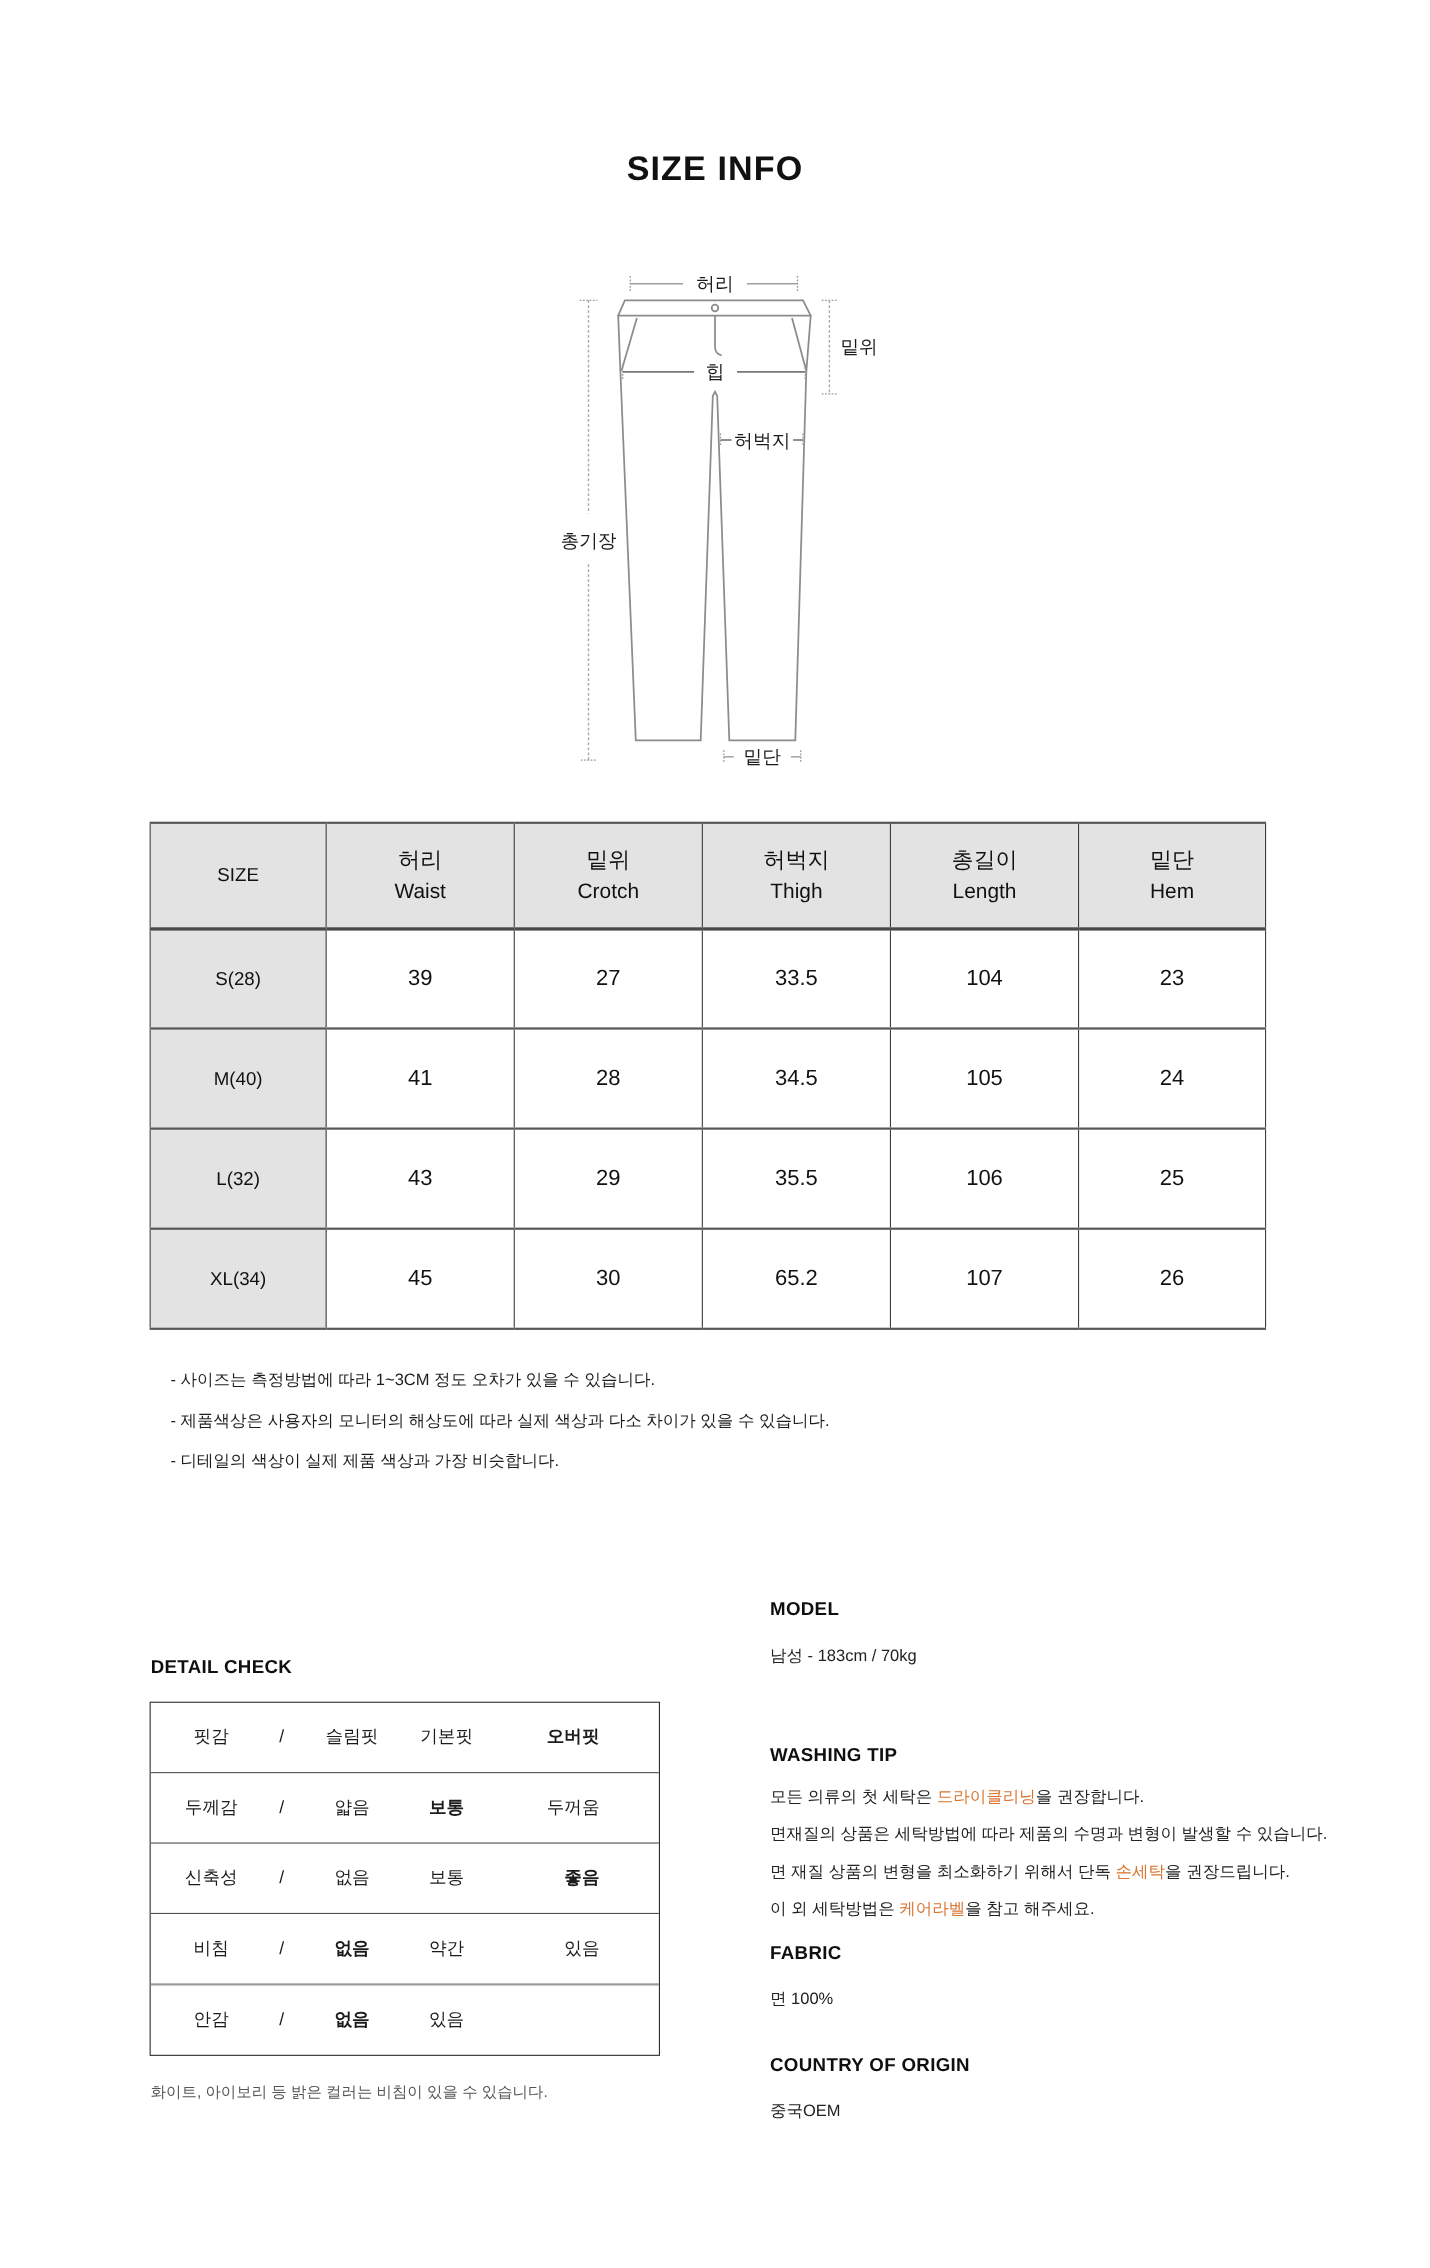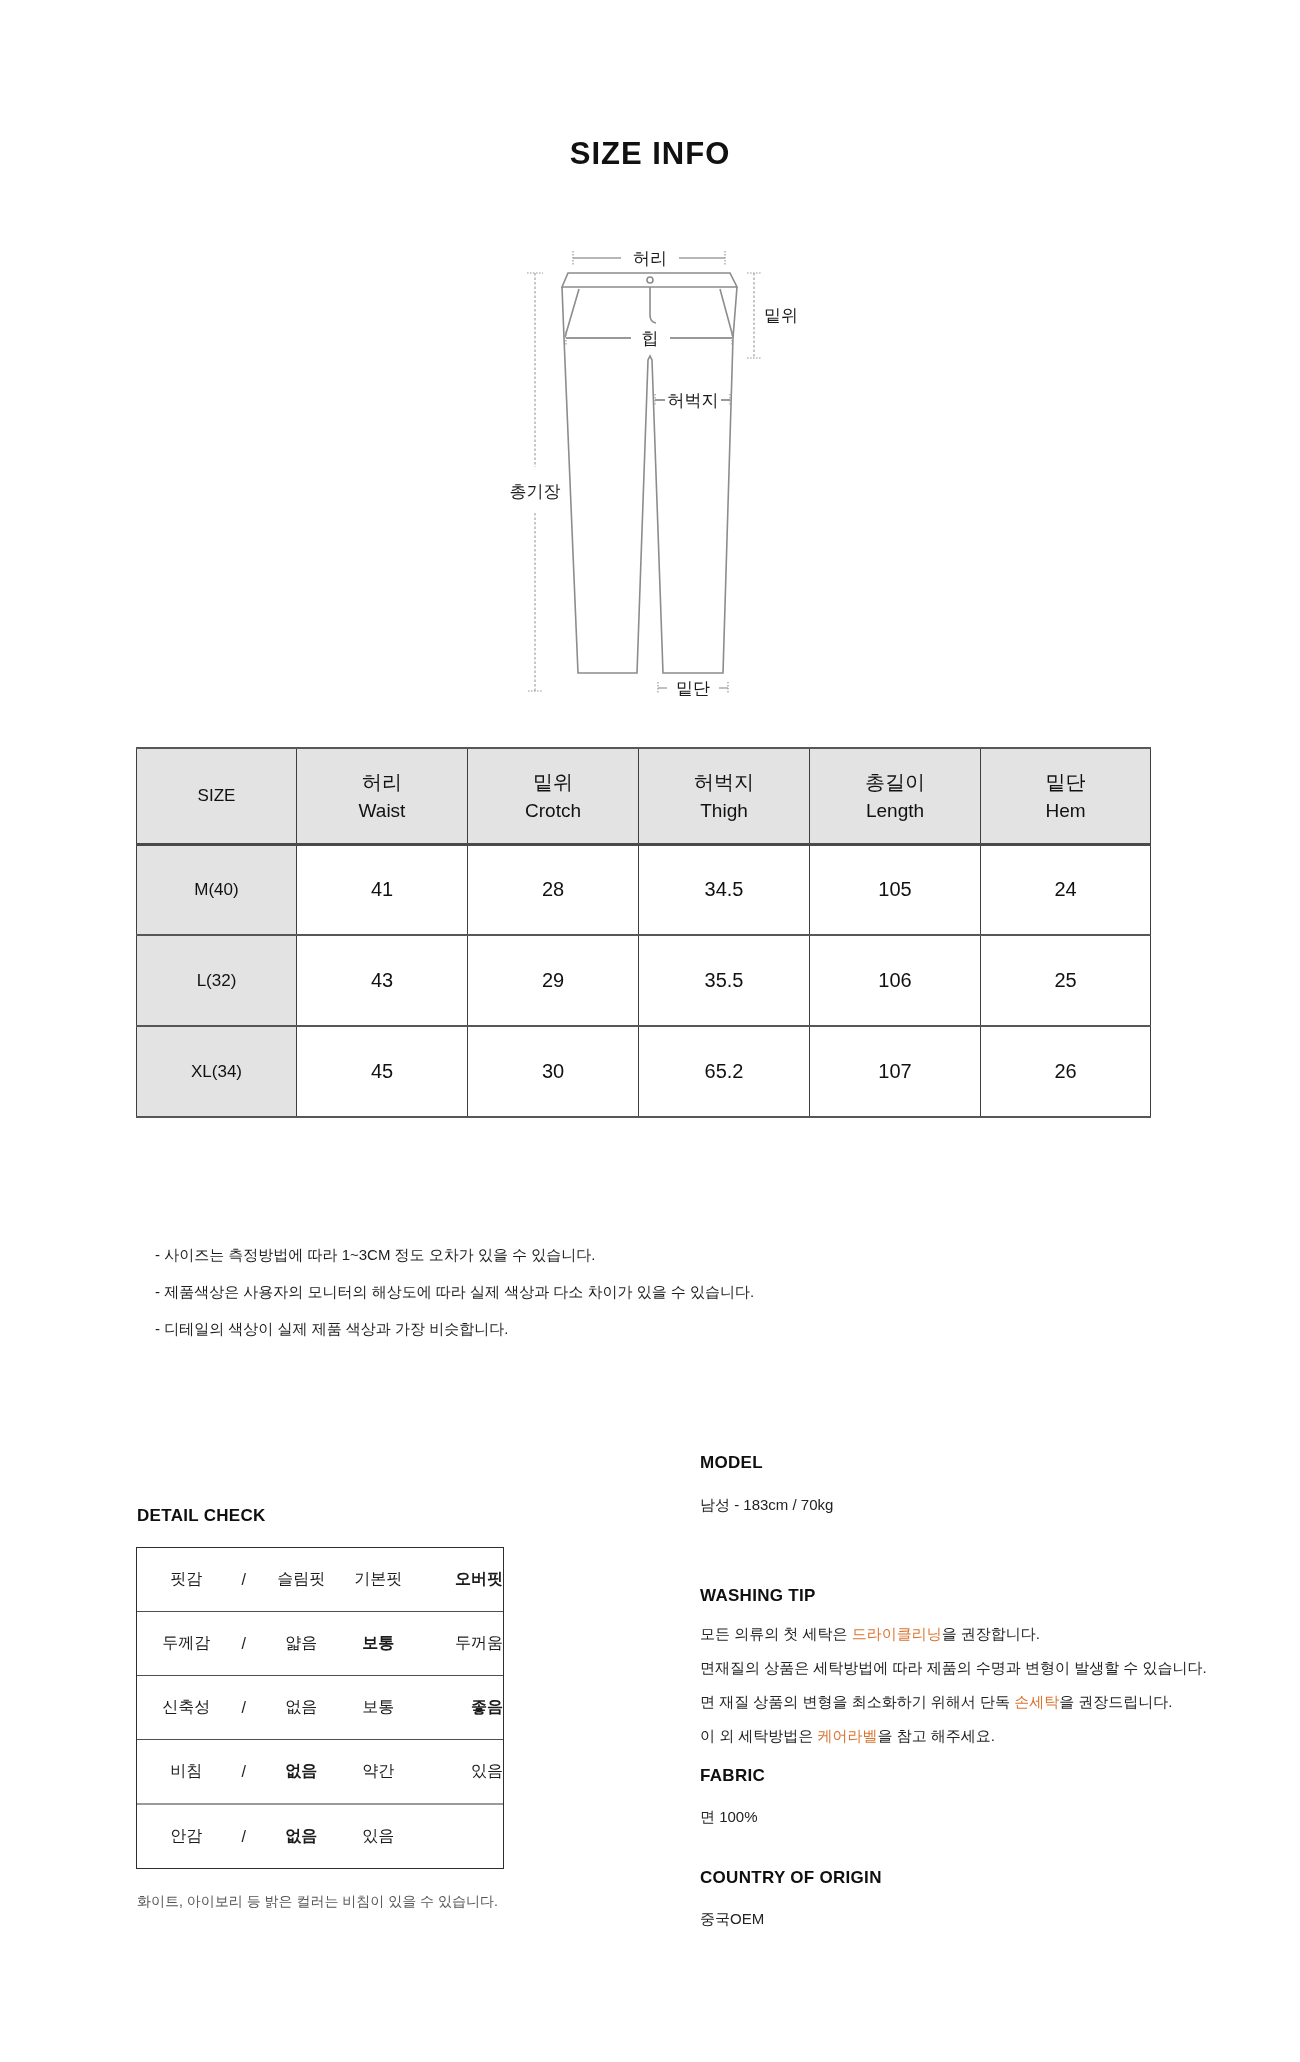--- a/index.html
+++ b/index.html
@@ -36,21 +36,21 @@
 
   
   .notes { position:absolute; left:155px; top:1236px; font-size:15px; color:#1d1d1d; }
   .notes .note-line { line-height:37px; }
 
   
   .sec-heading { position:absolute; font-size:17px; font-weight:700; color:#0f0f0f; letter-spacing:0.3px; }
   .sec-text { position:absolute; font-size:15px; color:#222; }
 
   
-  .detail-table { position:absolute; left:136px; top:1547px; width:368px; height:322px;
+  .detail-table { position:absolute; left:136px; top:1547px; width:464px; height:322px;
     border:1.6px solid #2e2e2e; display:flex; flex-direction:column; background:#fff; }
   .dc-row { flex:1; display:flex; align-items:center; border-top:1.4px solid #4f4f4f; font-size:16px; color:#1b1b1b; }
   .dc-row:first-child { border-top:none; }
   .dc-row:nth-child(5) { border-top:2px solid #9a9a9a; }
   .dc-label { width:110px; text-align:center; }
   .dc-slash { width:18px; text-align:center; }
   .dc-opt1 { width:110px; text-align:center; }
   .dc-opt2 { width:62px;  text-align:center; }
   .dc-opt3 { width:108px; text-align:right; }
   .bold { font-weight:700; }
@@ -157,20 +157,28 @@
           <div class="he">Length</div>
         </th>
         <th>
           <div class="hk">밑단</div>
           <div class="he">Hem</div>
         </th>
       </tr>
     </thead>
     <tbody>
       <tr>
+        <td class="col-size">S(28)</td>
+        <td>39</td>
+        <td>27</td>
+        <td>33.5</td>
+        <td>104</td>
+        <td>23</td>
+      </tr>
+      <tr>
         <td class="col-size">M(40)</td>
         <td>41</td>
         <td>28</td>
         <td>34.5</td>
         <td>105</td>
         <td>24</td>
       </tr>
       <tr>
         <td class="col-size">L(32)</td>
         <td>43</td>

